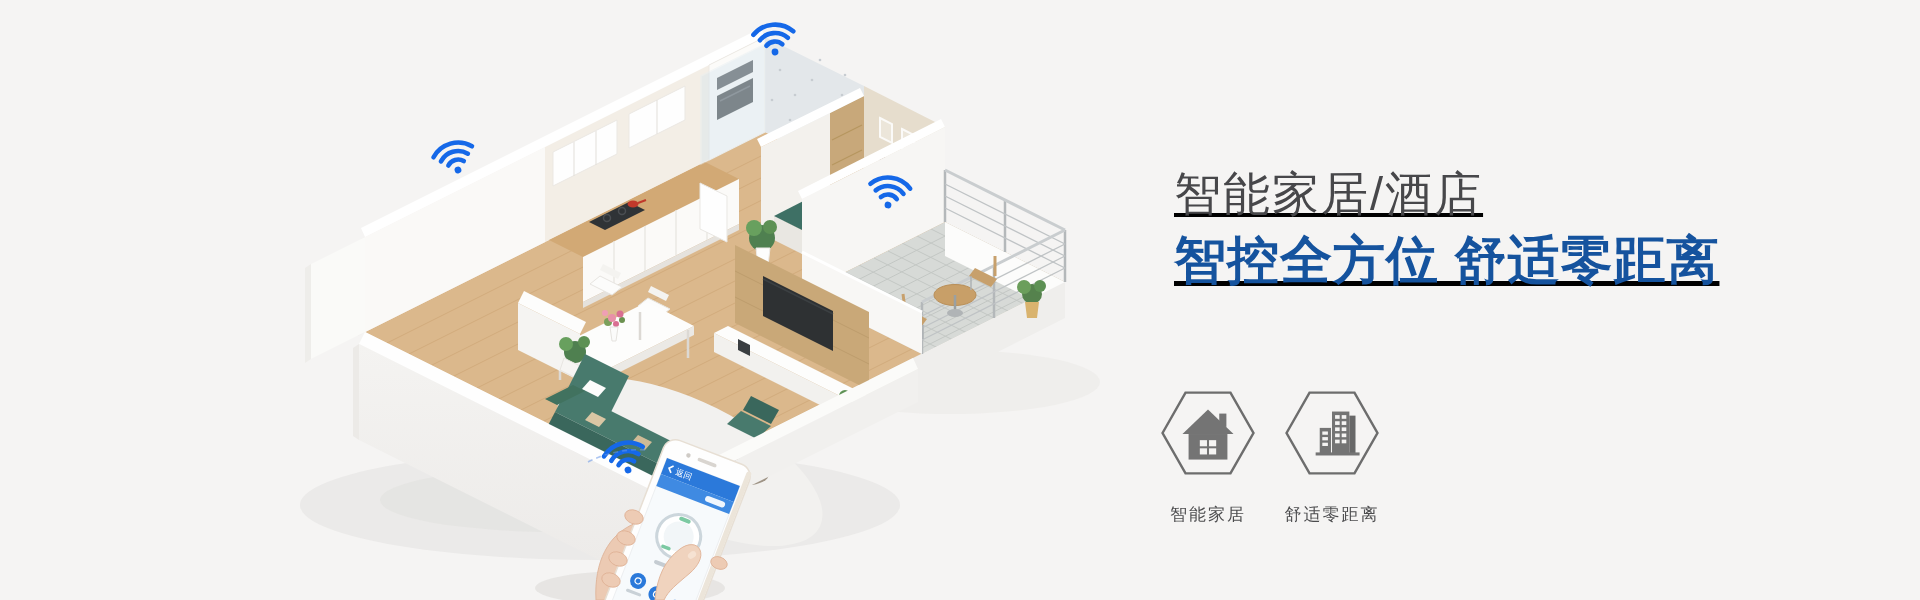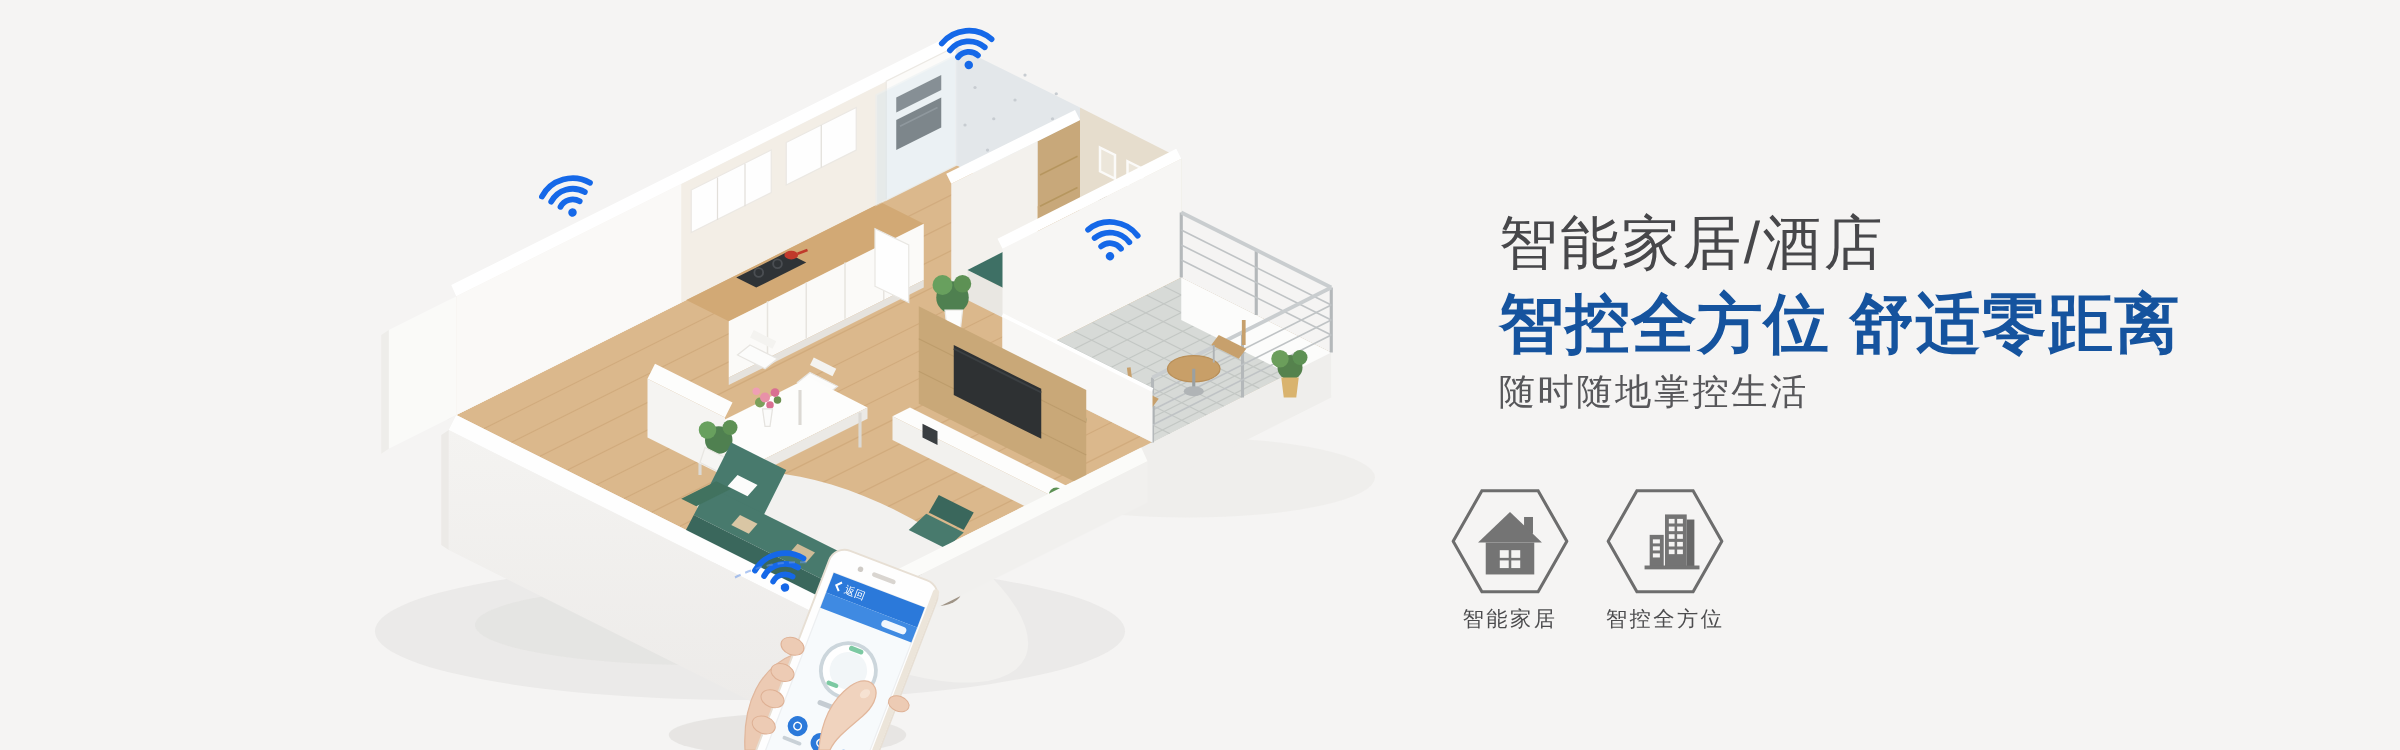--- a/index.html
+++ b/index.html
@@ -2,38 +2,38 @@
 <html><head>
 <meta charset="utf-8">
 <style>
   html,body{margin:0;padding:0;}
   body{font-family:"Liberation Sans", sans-serif; background:#e9e9e9;}
   .banner{
     position:relative; width:1920px; height:600px;
     background:#f5f4f3; overflow:hidden;
   }
   .scene{position:absolute; left:0; top:0; width:1920px; height:600px;}
-  .hero-text{position:absolute; left:1199px; top:168px; user-select:none;}
+  .hero-text{position:absolute; left:1174px; top:168px; user-select:none;text-decoration:underline;}
   .hero-title{
     margin:0 0 18px 0; font-size:47px; line-height:52px;
     font-weight:200; letter-spacing:2px; color:#47474a;
   }
   .hero-subtitle{
     margin:0 0 15px 0; font-size:52px; line-height:44px;
     font-weight:700; letter-spacing:1px; color:#15539e;
   }
   .hero-tagline{
     margin:0; font-size:29px; line-height:34px;
     font-weight:300; letter-spacing:2px; color:#57575a;
   }
   .features{position:absolute; left:1158px; top:390px; display:flex; gap:24px;}
   .feature{width:100px; text-align:center;}
   .feature svg{width:94px; height:86px; display:block; margin:0 auto;}
   .feature-label{
-    margin-top:8px; font-size:17px; color:#4c4c4e; letter-spacing:2px; font-weight:400;
+    margin-top:27px; font-size:17px; color:#4c4c4e; letter-spacing:2px; font-weight:400;
   }
 </style>
 </head>
 <body>
 
 <div class="banner">
 
   <svg class="scene" viewBox="0 0 1920 600">
     <defs>
       <linearGradient id="gradSW" x1="0" y1="0" x2="0" y2="1">
@@ -362,21 +362,20 @@
         <ellipse cx="719" cy="563" rx="8.5" ry="6" transform="rotate(21 719 563)"></ellipse>
       </g>
       <path d="M 655,600 C 657,577 665,560 680,549 C 688,543 697,543 700,550 C 703,557 698,566 690,573 C 677,584 668,591 664,600 Z" fill="#f0d3be" stroke="#e2b79c" stroke-width="1"></path>
       <ellipse cx="692" cy="555" rx="4.5" ry="3.2" transform="rotate(-35 692 555)" fill="#f6e3d4" opacity="0.9"></ellipse>
     </g>
   </svg>
 
   <div class="hero-text">
     <h1 class="hero-title">智能家居/酒店</h1>
     <h2 class="hero-subtitle">智控全方位 舒适零距离</h2>
-    <p class="hero-tagline">随时随地掌控生活</p>
   </div>
 
   <div class="features">
     <div class="feature">
       <svg viewBox="0 0 92 84">
         <polygon points="1.5,42 24,2.5 68,2.5 90.5,42 68,81.5 24,81.5" fill="none" stroke="#6d6d6d" stroke-width="2.4"></polygon>
         <rect x="57" y="23" width="7" height="13" fill="#747474"></rect>
         <polygon points="46,19 21,43 71,43" fill="#747474"></polygon>
         <rect x="27" y="43" width="38" height="25" fill="#747474"></rect>
         <rect x="38" y="49" width="7" height="6" fill="#f5f4f3"></rect>
@@ -404,17 +403,17 @@
         </g>
         <rect x="63" y="25" width="6" height="37" fill="#686868"></rect>
         <rect x="34" y="37" width="11" height="25" fill="#747474"></rect>
         <g fill="#f5f4f3">
           <rect x="36.5" y="40.5" width="5.5" height="3.2"></rect>
             <rect x="36.5" y="46" width="5.5" height="3.2"></rect>
           <rect x="36.5" y="51.5" width="5.5" height="3.2"></rect>
         </g>
         <rect x="30" y="61" width="43" height="3" fill="#747474"></rect>
       </svg>
-      <div class="feature-label">智控全方位</div>
+      <div class="feature-label">舒适零距离</div>
     </div>
   </div>
 
 </div>
 
 </body></html>

